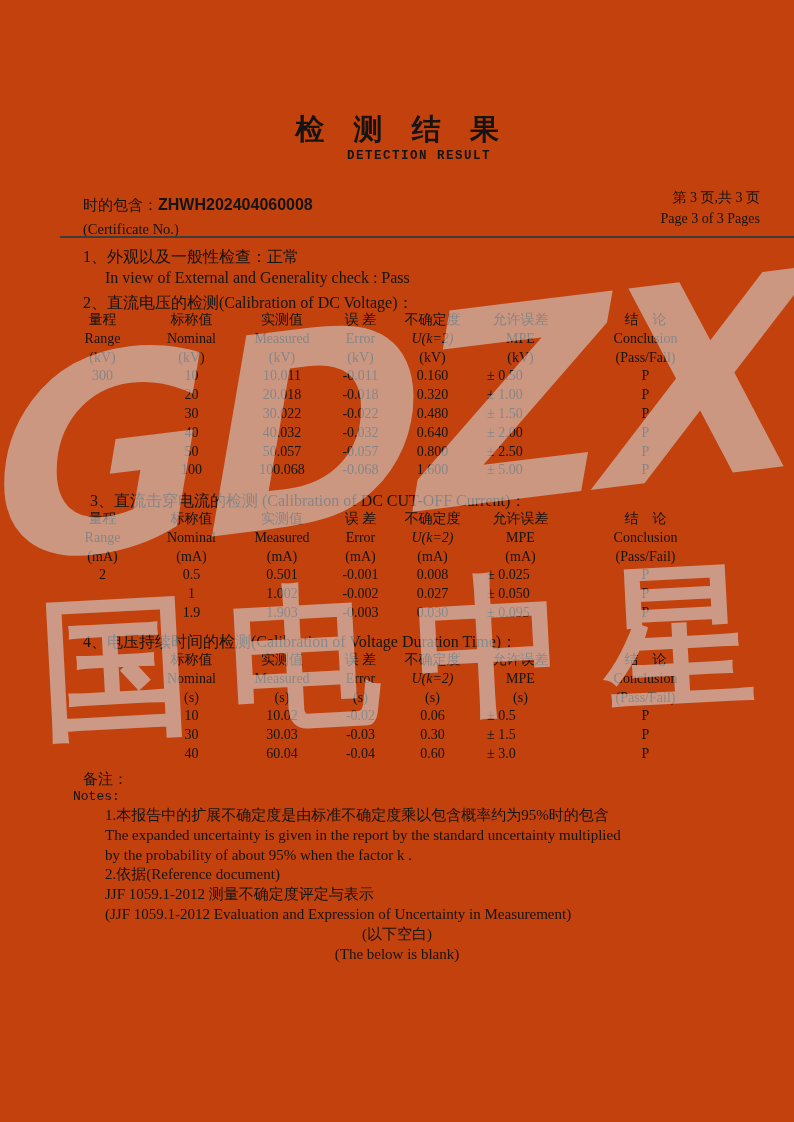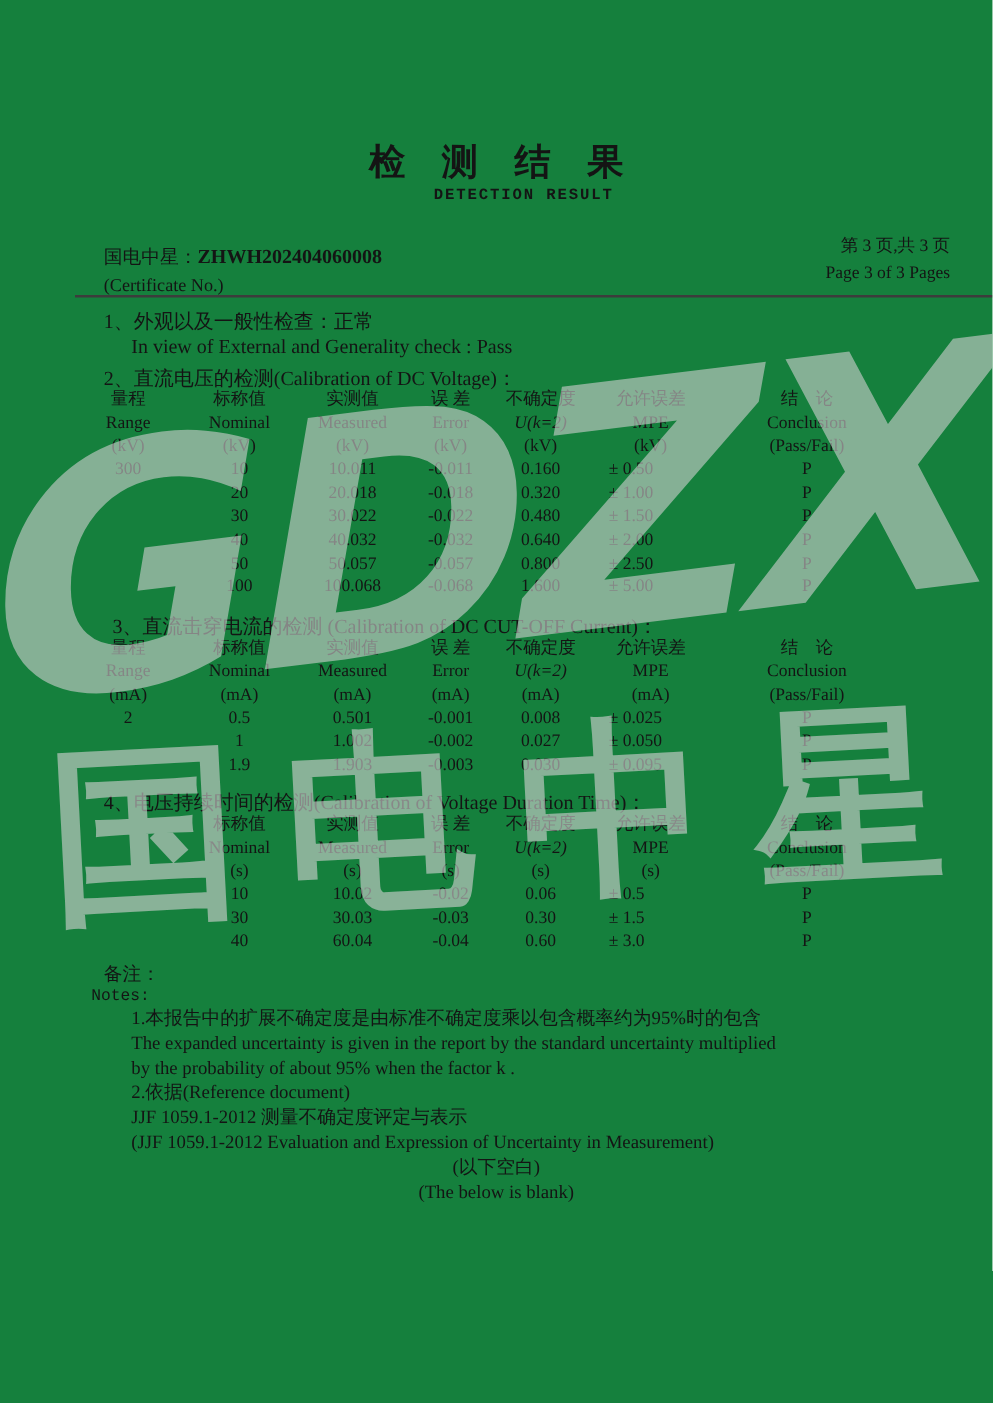--- a/index.html
+++ b/index.html
@@ -1,17 +1,17 @@
 <!DOCTYPE html>
 <html><head>
 <meta charset="utf-8">
 <style>
   html,body { margin:0; padding:0; background:#fff; }
   .page {
-    position:relative; width:794px; height:1122px; background:#15803d;
+    position:relative; width:794px; height:1122px; background:#c2410c;
     overflow:hidden; font-family:"Liberation Serif","DejaVu Serif",serif; color:#141414;
   }
 
   
   .watermark { position:absolute; inset:0; z-index:5; pointer-events:none; }
   .wm-letters {
     position:absolute; top:286px; left:-18px; width:830px; text-align:center;
     font-family:"DejaVu Sans","Liberation Sans",sans-serif; font-weight:bold; font-style:italic;
     font-size:268px; line-height:268px; letter-spacing:-8px;
     color:rgba(209,209,209,0.60); transform:rotate(-7deg) skewX(-6deg);
@@ -29,21 +29,21 @@
   .title-zh {
     position:absolute; top:110px; left:0; width:100%; text-align:center;
     font-size:29px; font-weight:bold; letter-spacing:11px; text-indent:11px;
   }
   .title-en {
     position:absolute; top:149px; left:0; width:100%; text-align:center;
     font-family:"Liberation Mono","DejaVu Sans Mono",monospace; font-weight:bold;
     font-size:12.5px; letter-spacing:1.5px;margin-left:22px;
   }
   .cert-line { position:absolute; top:196px; left:83px; font-size:15px; white-space:nowrap; }
-  .cert-num  { font-family:Liberation Serif, serif; font-weight:bold; font-size:16px; }
+  .cert-num  { font-family:Liberation Sans, sans-serif; font-weight:bold; font-size:16px; }
   .cert-en   { position:absolute; top:221px; left:83px; font-size:14.5px; }
   .pageinfo  { position:absolute; top:187px; left:560px; width:200px; text-align:right;
                font-size:14px; line-height:21px; white-space:nowrap; }
   .rule { position:absolute; top:236px; left:60px; width:734px; height:2px; background:#3c3c3c; }
 
   
   .s-line  { position:absolute; font-size:16px; white-space:nowrap; }
 
   
   table.t {
@@ -71,21 +71,21 @@
 <body>
 
 <div class="page">
 
   <div class="content">
 
     <div class="title-zh">检 测 结 果</div>
     <div class="title-en">DETECTION RESULT</div>
 
     <div class="cert-line">
-      <span>国电中星：</span><span class="cert-num">ZHWH202404060008</span>
+      <span>时的包含：</span><span class="cert-num">ZHWH202404060008</span>
     </div>
     <div class="cert-en">(Certificate No.)</div>
 
     <div class="pageinfo">
       <div>第 3 页,共 3 页</div>
       <div>Page 3 of 3 Pages</div>
     </div>
 
     <div class="rule"></div>
 

